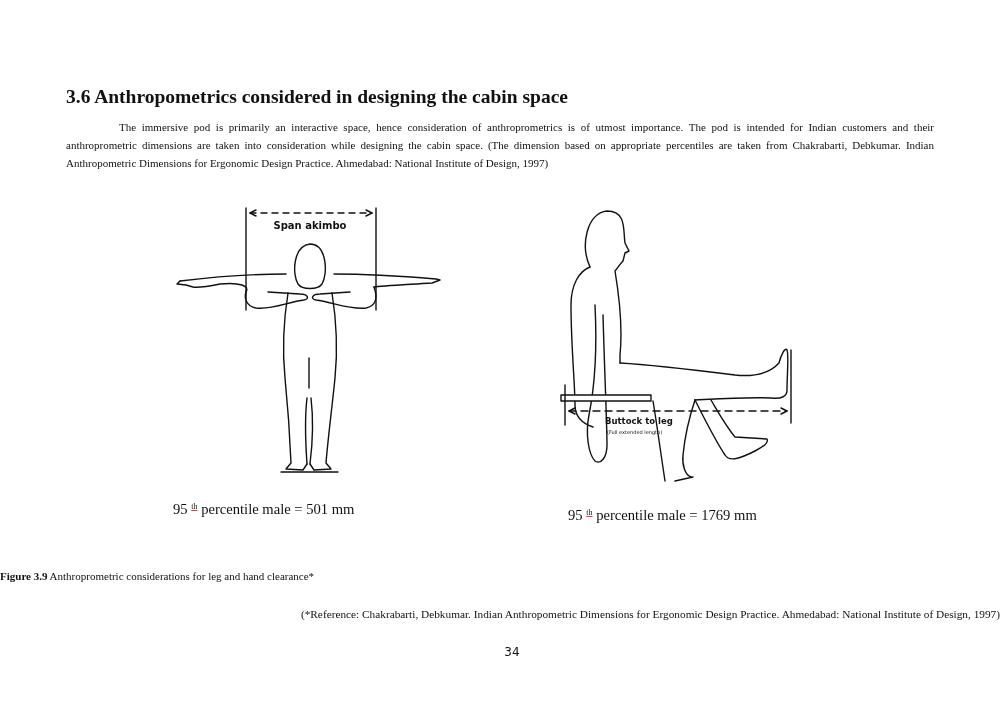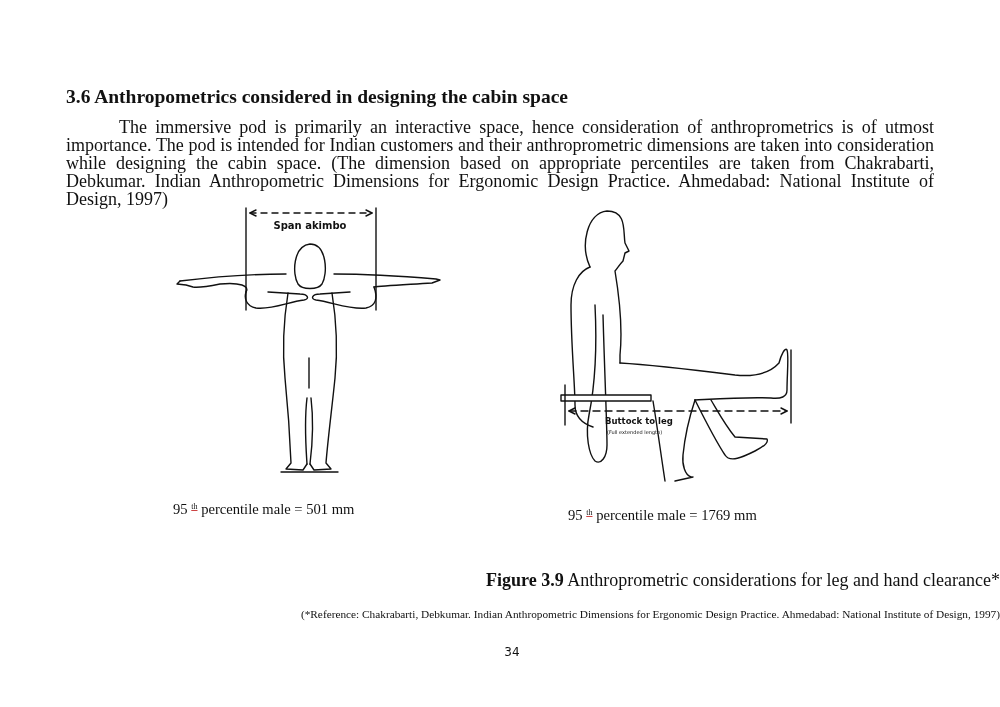--- a/index.html
+++ b/index.html
@@ -1,25 +1,25 @@
 <!DOCTYPE html>
 <html><head>
 <meta charset="utf-8">
 <style>
   html, body { margin: 0; padding: 0; background: #ffffff; }
   body { width: 1000px; height: 707px; position: relative; overflow: hidden; font-family: "Liberation Serif", serif; color: #111; }
   .heading { position: absolute; left: 66px; top: 86px; font-size: 19.5px; font-weight: bold; margin: 0; letter-spacing: 0; text-align: right; }
-  .para { position: absolute; left: 66px; top: 118px; width: 868px; font-size: 18px; line-height: 18px; text-align: justify; margin: 0; text-indent: 53px; }
+  .para { position: absolute; left: 66px; top: 118px; width: 868px; font-size: 11px; line-height: 18px; text-align: justify; margin: 0; text-indent: 53px; }
   .fig-left { position: absolute; left: 160px; top: 198px; width: 300px; height: 282px; }
   .fig-right { position: absolute; left: 545px; top: 205px; width: 260px; height: 280px; }
   .cap { position: absolute; font-size: 14.6px; line-height: 17px; margin: 0; }
   .cap-left { left: 173px; top: 481px; }
   .cap-right { left: 568px; top: 487px; }
   .cap sup { font-size: 8px; text-decoration: underline; text-decoration-color: #c44; vertical-align: 5px; }
-  .fig-caption { position: absolute; left: 0; width: 1000px; top: 570px; text-align: right; font-size: 18px; margin: 0; }
+  .fig-caption { position: absolute; left: 0; width: 1000px; top: 570px; text-align: left; font-size: 11px; margin: 0; }
   .fig-caption b { font-weight: bold; }
   .reference { position: absolute; left: 0; width: 1000px; top: 608px; text-align: right; font-size: 11.3px; margin: 0; }
   .page-num { position: absolute; left: 0; width: 1000px; top: 633px; text-align: center; font-family: "DejaVu Sans", sans-serif; font-size: 12px; margin: 12px; }
   svg text { font-family: "DejaVu Sans", sans-serif; }
 </style>
 </head>
 <body>
 
 <h2 class="heading">3.6 Anthropometrics considered in designing the cabin space</h2>
 <p class="para">The immersive pod is primarily an interactive space, hence consideration of anthroprometrics is of utmost importance. The pod is intended for Indian customers and their anthroprometric dimensions are taken into consideration while designing the cabin space. (The dimension based on appropriate percentiles are taken from Chakrabarti, Debkumar. Indian Anthropometric Dimensions for Ergonomic Design Practice. Ahmedabad: National Institute of Design, 1997)</p>

